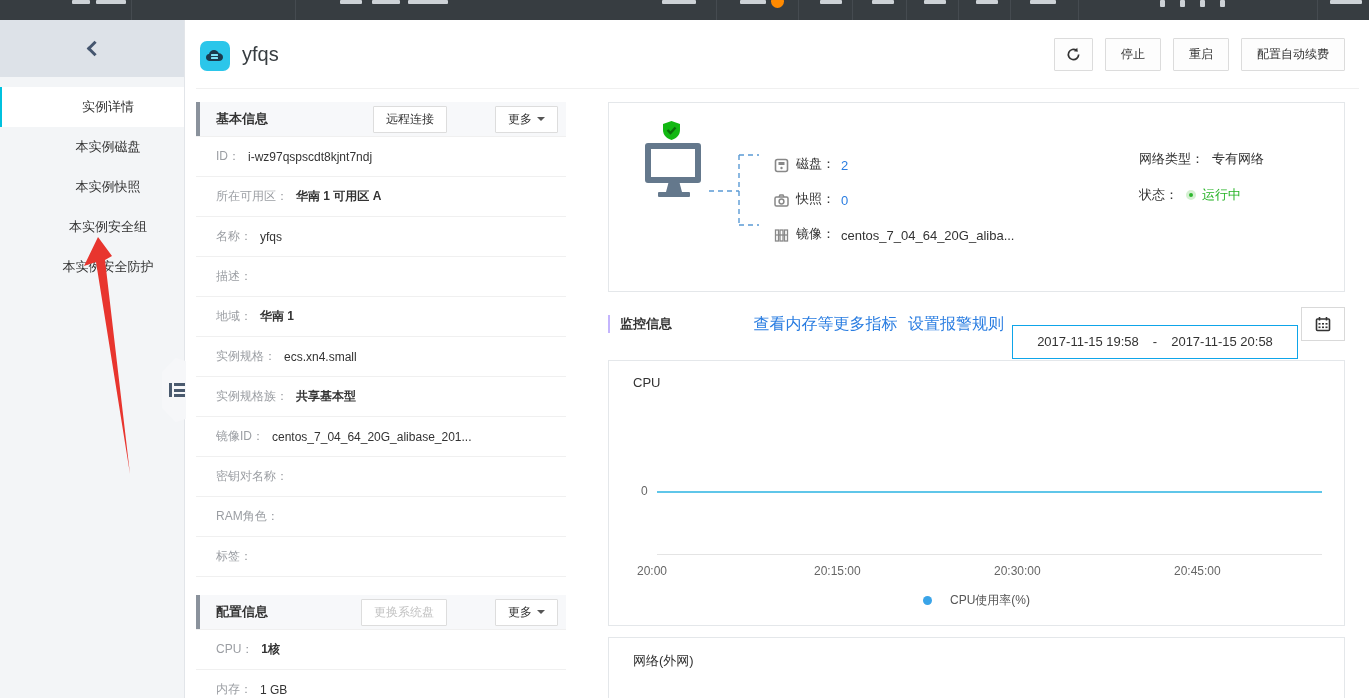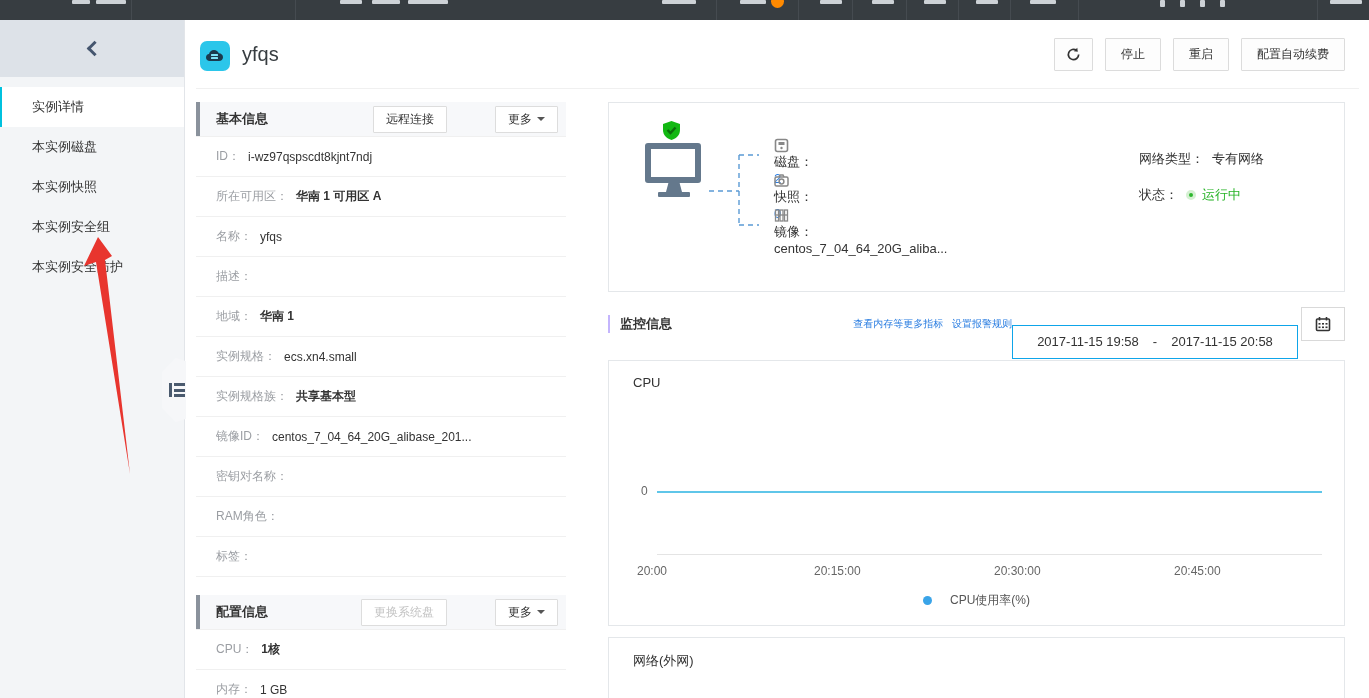--- a/index.html
+++ b/index.html
@@ -8,21 +8,21 @@
   .page { position:relative; width:1369px; height:698px; }
 
   
   .navbar { position:absolute; left:0; top:0; width:1369px; height:20px; background:#373d41; overflow:hidden; }
   .nav-sep { position:absolute; top:0; width:1px; height:20px; background:#454b50; }
   .frag { position:absolute; top:0; height:4px; background:#cdd2d6; border-radius:1px; }
   .frag.tall { height:7px; width:5px; }
   .nav-badge { position:absolute; top:-5px; width:13px; height:13px; border-radius:50%; }
 
   
-  .sidebar { position:absolute; left:0; top:20px; width:185px; height:678px; background:#f3f5f7; border-right:1px solid #e2e5e9; }
+  .sidebar { position:absolute; left:0; top:20px; width:185px; height:678px; background:#f3f5f7; border-right:1px solid #e2e5e9;text-align:center; }
   .side-top { height:57px; background:#dde2e8; display:flex; align-items:center; justify-content:center; cursor:pointer; }
   .chev-left { width:11px; height:11px; border-left:3px solid #44556e; border-bottom:3px solid #44556e; transform:rotate(45deg); margin-left:4px; }
   .side-menu { padding-top:10px; }
   .side-item { height:40px; line-height:40px; padding-left:30px; font-size:13px; color:#333; cursor:pointer; border-left:2px solid transparent; }
   .side-item.active { background:#fff; border-left:2px solid #00c1de; }
   .side-handle { position:absolute; left:162px; top:338px; width:30px; height:64px; background:#f6f7f9;
     clip-path:polygon(0 22%, 45% 0, 100% 8%, 100% 92%, 45% 100%, 0 78%); display:flex; align-items:center; justify-content:center; cursor:pointer; }
   .pin-icon { display:flex; align-items:stretch; }
   .pin-icon .vbar { width:3px; background:#4a5a6e; margin-right:2px; height:14px; }
   .pin-icon .hbars { display:flex; flex-direction:column; justify-content:space-between; height:14px; }
@@ -52,34 +52,34 @@
   .irow .val.strong { font-weight:bold; }
 
   
   .ovbox { position:absolute; left:422px; top:82px; width:737px; height:190px; border:1px solid #e4e7ea; }
   .monitor { position:absolute; left:36px; top:40px; width:58px; }
   .mon-screen { width:56px; height:40px; border:6px solid #64788c; border-radius:3px; background:#fff; }
   .mon-stand { width:16px; height:9px; background:#64788c; margin:0 auto; clip-path:polygon(15% 0,85% 0,100% 100%,0 100%); }
   .mon-base { width:32px; height:5px; background:#64788c; margin:0 auto; border-radius:1px; }
   .shield { position:absolute; left:18px; top:-22px; }
   .ov-list { position:absolute; left:165px; top:35px; font-size:13px; }
-  .ov-item { height:35px; display:flex; align-items:flex-start;flex-direction:column; }
+  .ov-item { height:35px; display:flex; align-items:flex-end; }
   .ov-item .oicon { margin-right:7px; display:flex; }
   .ov-item .lbl { color:#333; margin-right:6px; }
   .blue { color:#2a7de1; cursor:pointer; }
   .ov-right { position:absolute; left:530px; top:38px; font-size:13px; }
   .ov-rrow { height:36px; display:flex; align-items:center; }
   .ov-rrow .lbl { color:#333; margin-right:8px; }
   .status-dot { width:10px; height:10px; border-radius:50%; background:#2db72d; border:3px solid #d5f0d2; margin-right:6px; }
   .green { color:#27b327; }
 
   
   .mon-row { position:absolute; left:422px; top:286px; width:737px; height:36px; display:flex; align-items:center; }
   .mon-title { border-left:2px solid #c4b5fd; padding-left:10px; font-size:13px; font-weight:bold; color:#333; }
-  .mon-links { margin-left:auto; font-size:10px; color:#2a7de1; white-space:nowrap; }
+  .mon-links { margin-left:auto; font-size:16px; color:#2a7de1; margin-right:8px; white-space:nowrap; }
   .mon-links span { cursor:pointer; }
   .mon-links span + span { margin-left:6px; }
   .date-box { width:286px; height:34px; border:1px solid #0ea5e9; display:flex; align-items:center; justify-content:center; font-size:13px; color:#333; background:#fff;margin-top:35px; }
   .date-box span { margin:0 7px; }
   .cal-btn { width:44px; height:34px; border:1px solid #d9d9d9; margin-left:3px; background:#fff; display:flex; align-items:center; justify-content:center; cursor:pointer; }
 
   
   .chart-box { position:absolute; left:422px; top:340px; width:737px; height:266px; border:1px solid #e4e7ea; }
   .chart-title { position:absolute; left:24px; top:14px; font-size:13px; color:#333; }
   .y0 { position:absolute; left:32px; top:123px; font-size:12px; color:#666; }

